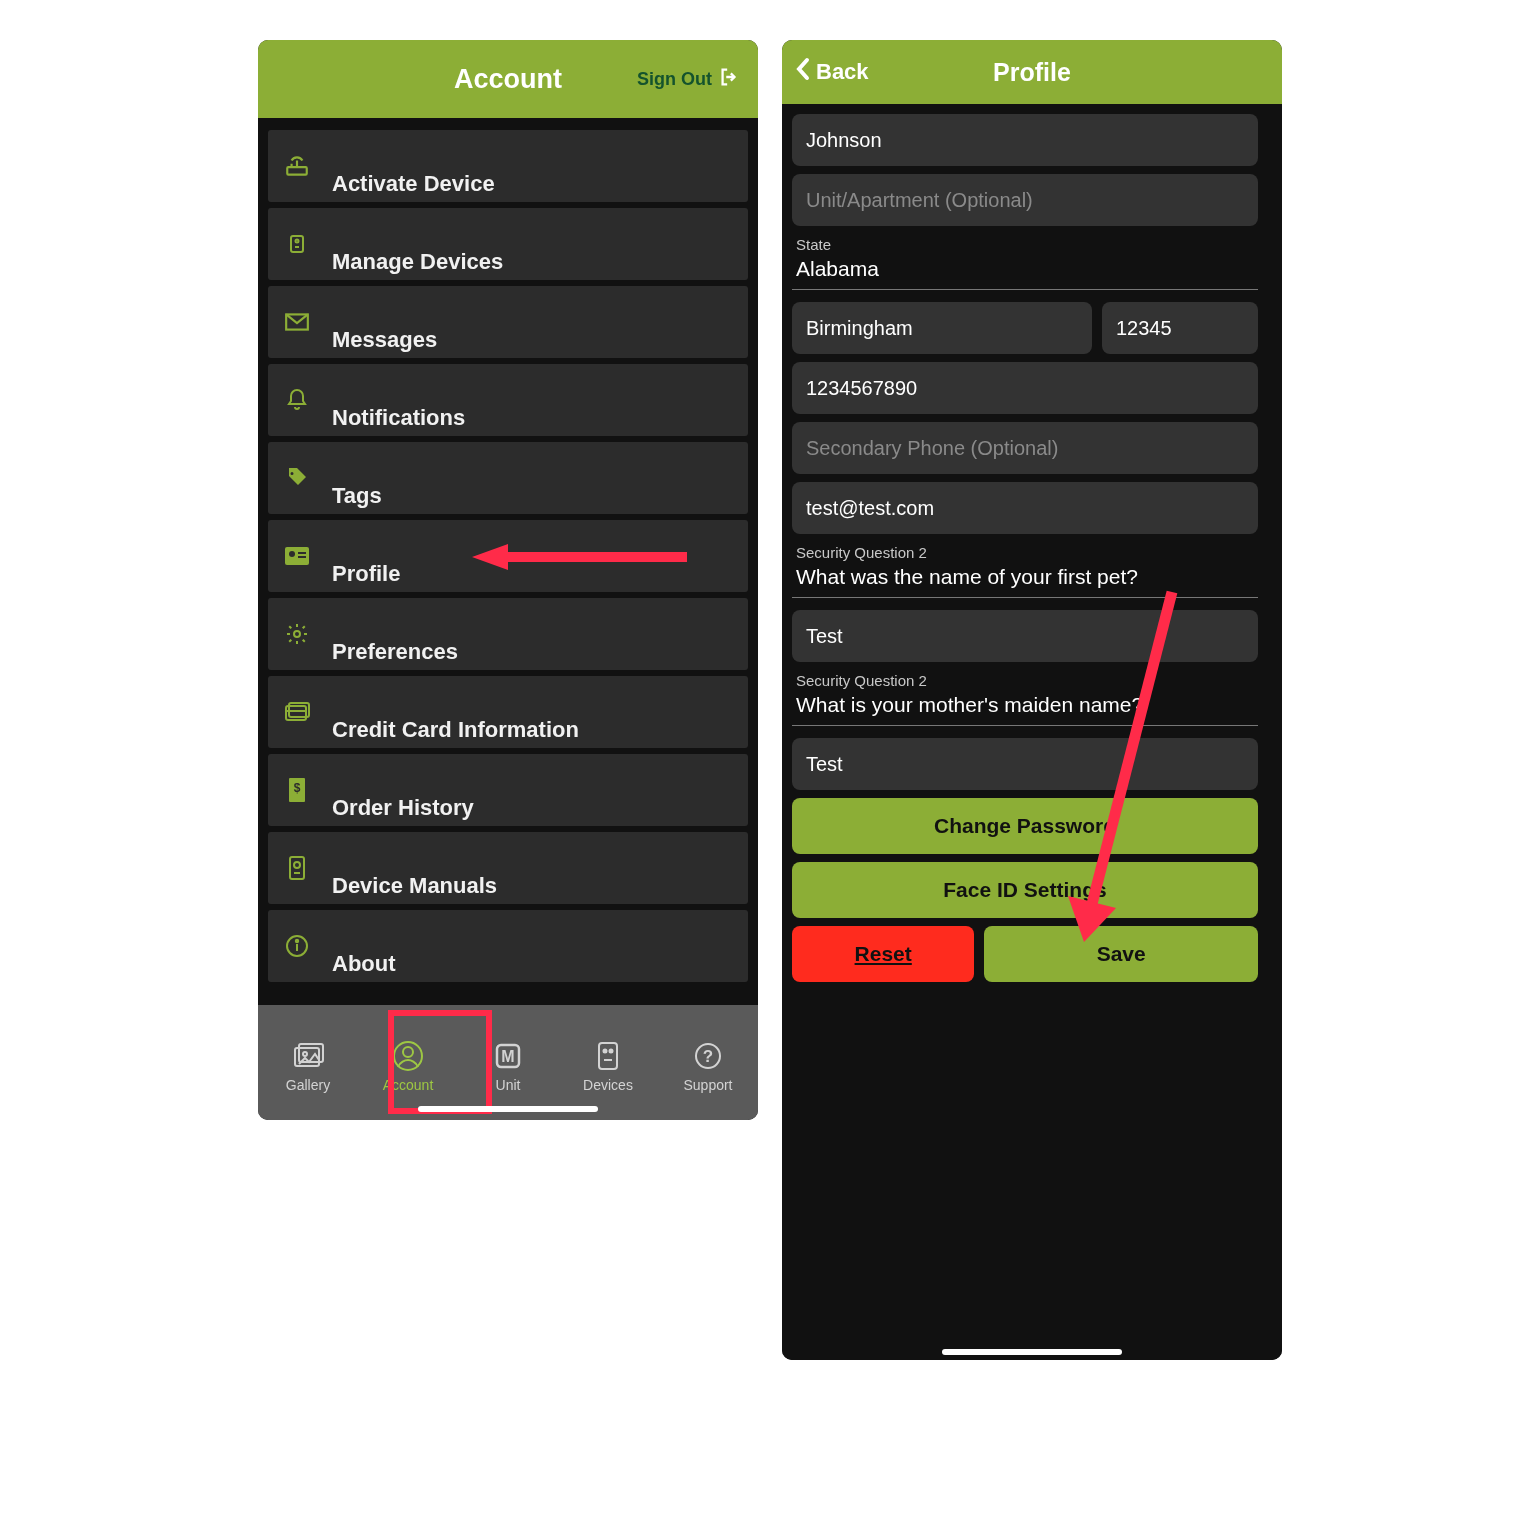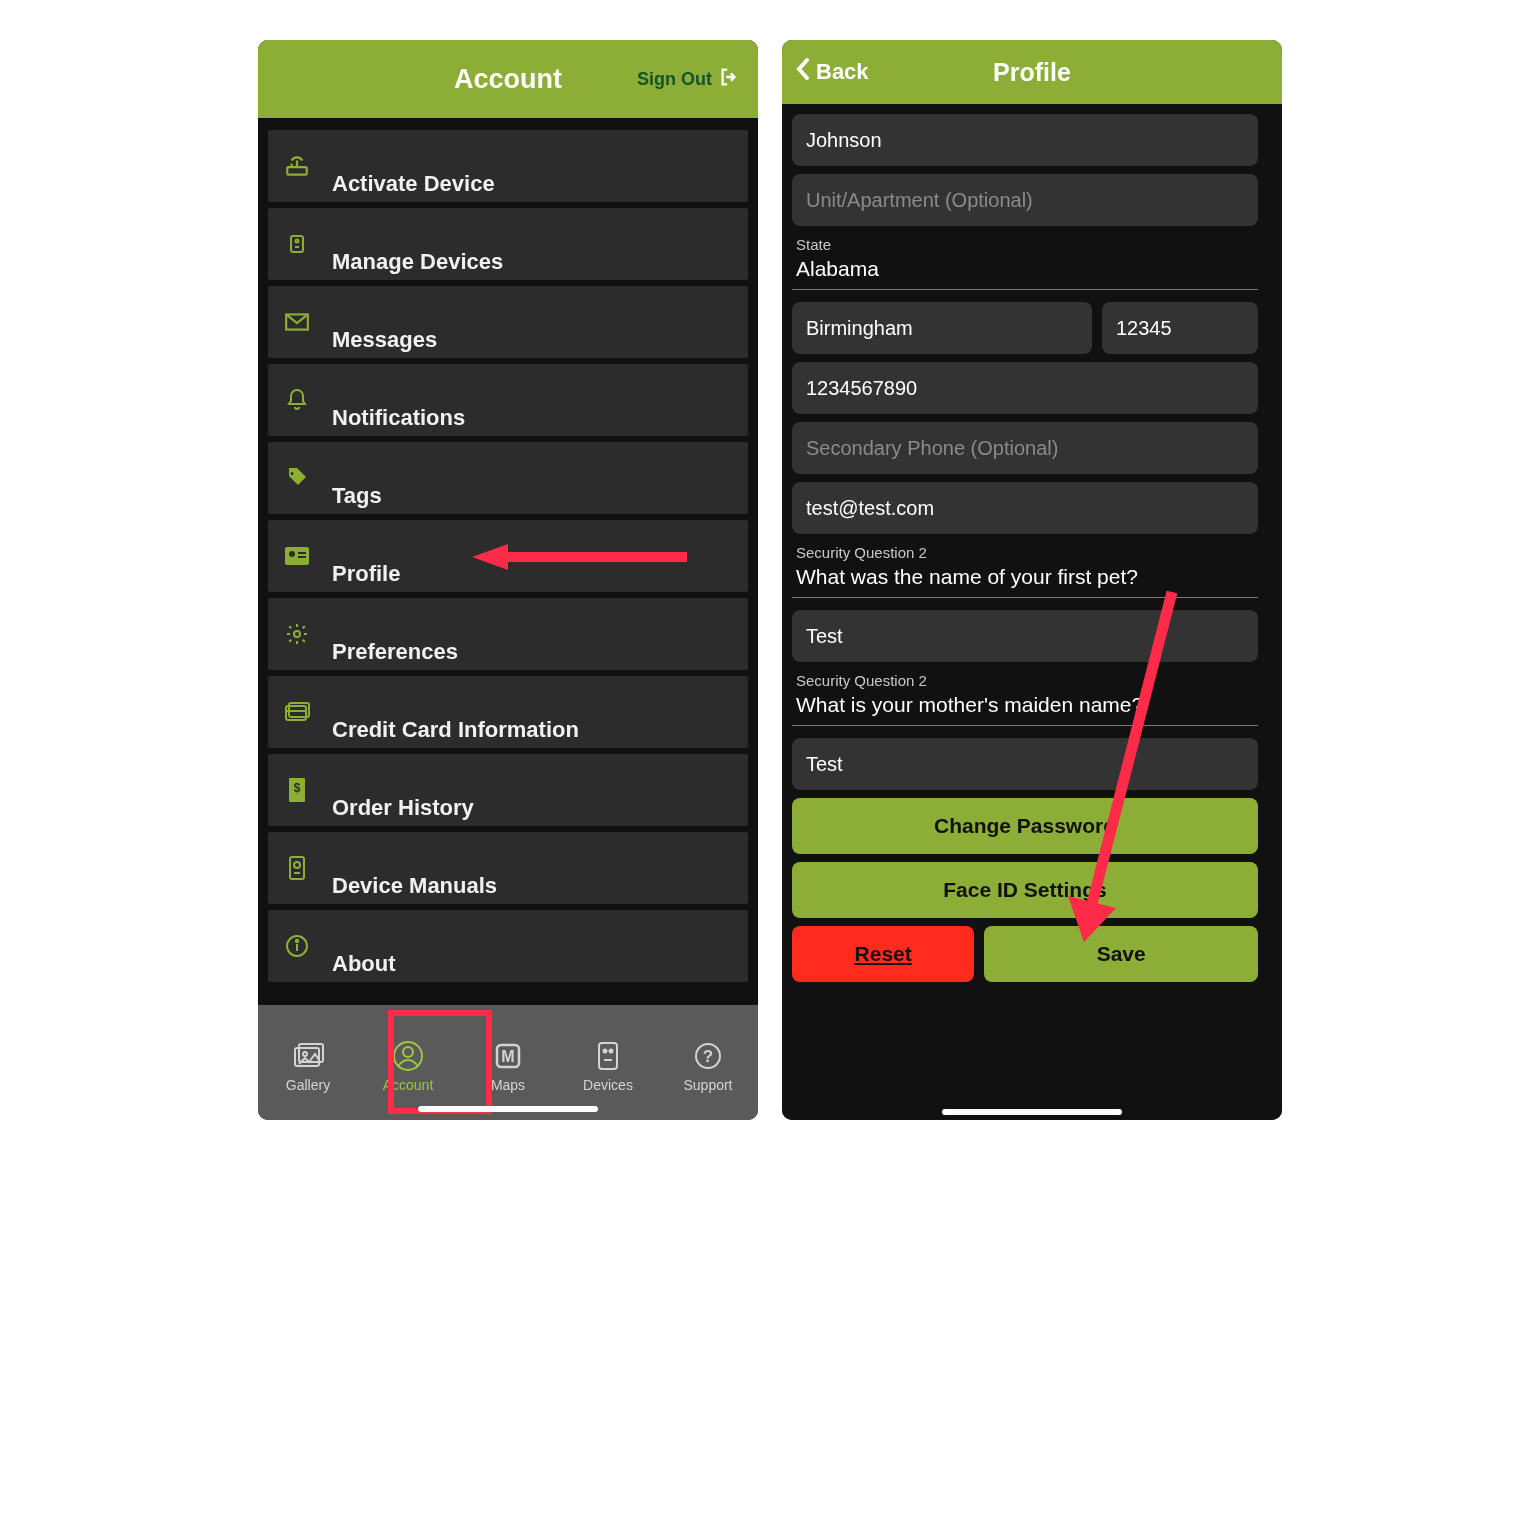--- a/index.html
+++ b/index.html
@@ -381,21 +381,21 @@
       </span>
       <span>Account</span>
     </div>
     <div class="nav-item">
       <span class="nav-icon">
         <svg width="30" height="30" viewBox="0 0 30 30" fill="none" stroke="#d3d3d3" stroke-width="2.5">
             <rect x="4" y="4" width="22" height="22" rx="4"></rect>
             <text x="15" y="21" text-anchor="middle" fill="#d3d3d3" font-size="16" font-weight="bold" stroke="none">M</text>
           </svg>
       </span>
-      <span>Maps</span>
+      <span>Unit</span>
     </div>
     <div class="nav-item">
       <span class="nav-icon">
         <svg width="26" height="32" viewBox="0 0 26 32" fill="none" stroke="#d3d3d3" stroke-width="2">
             <rect x="4" y="3" width="18" height="26" rx="3"></rect>
             <circle cx="10" cy="11" r="1.5" fill="#d3d3d3"></circle>
             <circle cx="16" cy="11" r="1.5" fill="#d3d3d3"></circle>
             <line x1="9" y1="20" x2="17" y2="20"></line>
           </svg>
       </span>
@@ -408,21 +408,21 @@
             <text x="15" y="21" text-anchor="middle" fill="#d3d3d3" font-size="17" font-weight="bold" stroke="none">?</text>
           </svg>
       </span>
       <span>Support</span>
     </div>
     <div class="highlight-box"></div>
     <div class="home-indicator"></div>
   </div>
 </div>
 
-<div class="phone" style="height:1080px;">
+<div class="phone" style="height:1320px;">
   <div class="header2">
     <div class="back-btn">
       <span>
         <svg width="18" height="24" viewBox="0 0 14 24" fill="none" stroke="#fff" stroke-width="4" stroke-linecap="round">
             <path d="M11 3L3 12l8 9"></path>
           </svg>
       </span>
       <span>Back</span>
     </div>
     <span class="header-title" style="font-size:25px;">Profile</span>

